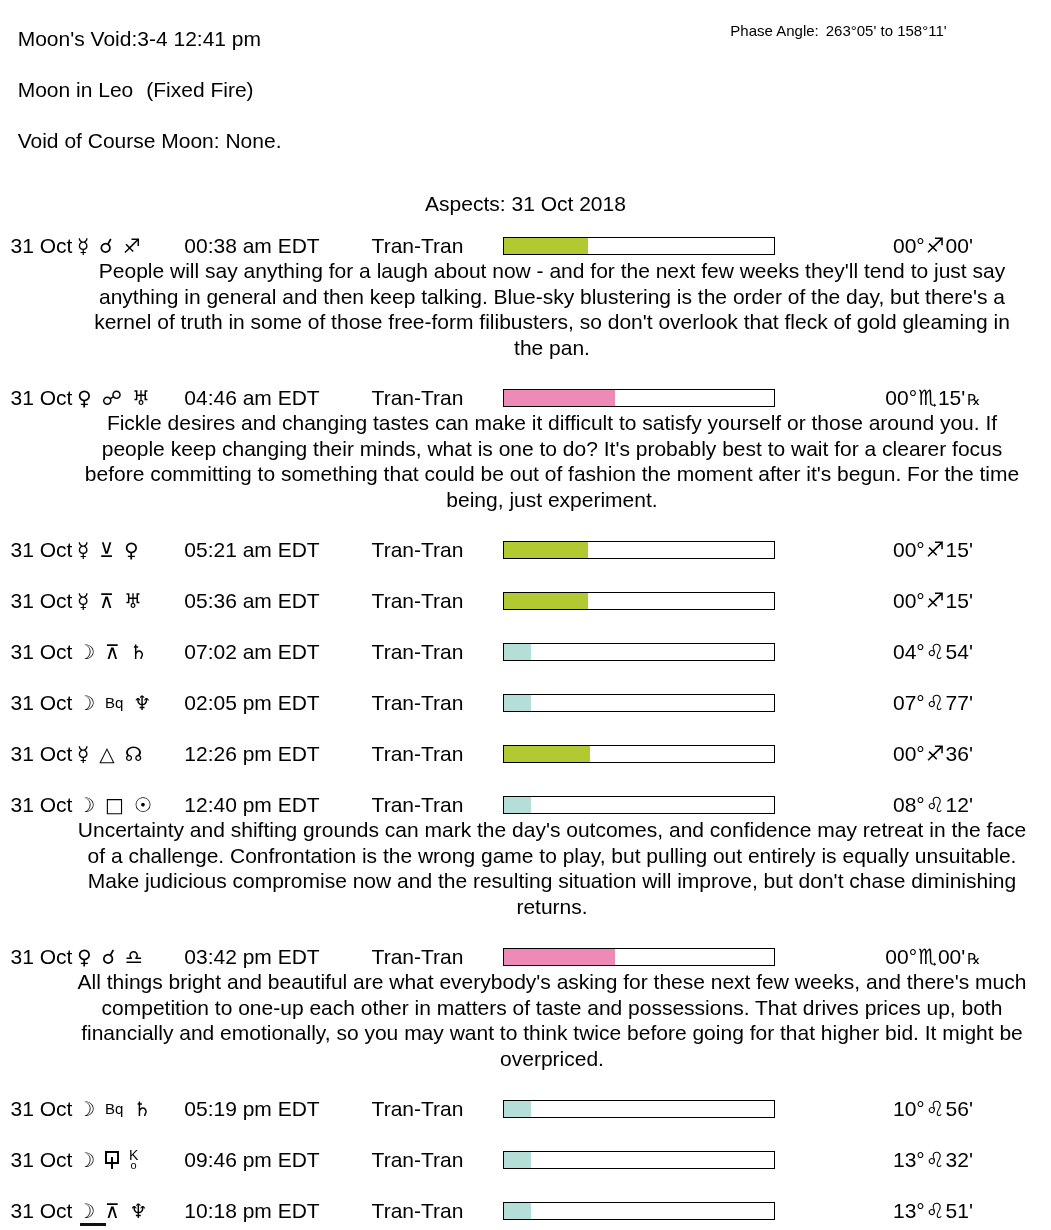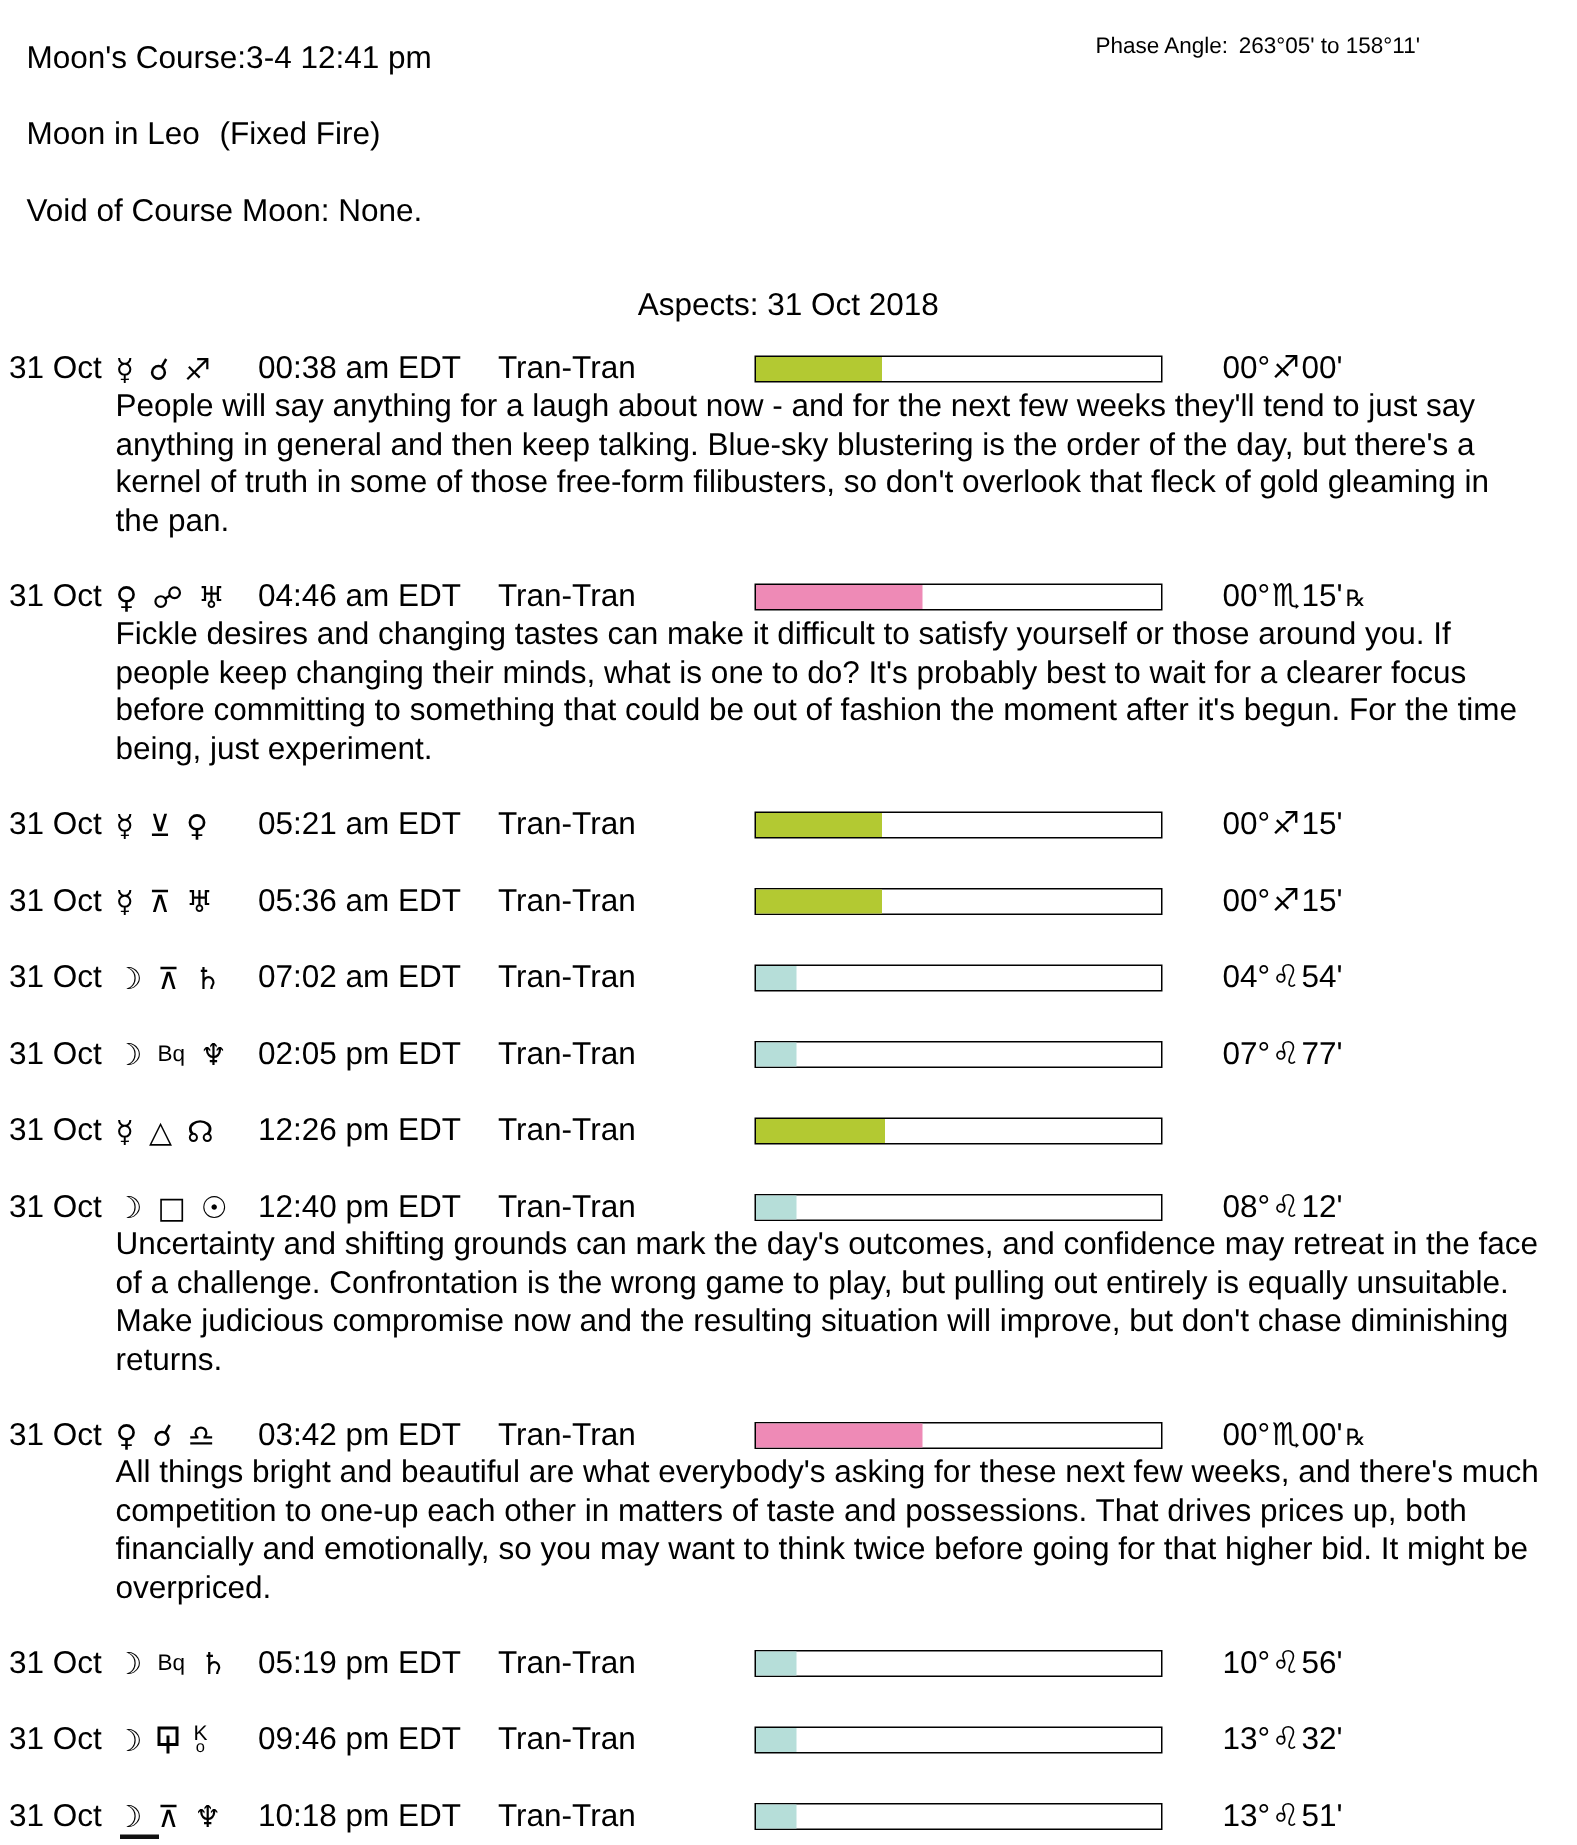--- a/index.html
+++ b/index.html
@@ -19,21 +19,21 @@
   #voc-line        { top: 105px; }
   #phase-angle-line {
     position: absolute; top: 5px; left: 722px;
     font-size: 15px; white-space: pre;
   }
   #phase-angle-line .val { margin-left: 7px; }
   #aspects-title {
     position: absolute; top: 192px; left: 0; width: 100%;
     text-align: center;
   }
-  #aspects-list { position: absolute; top: 220px; left: 0; width: 1051px; }
+  #aspects-list { position: absolute; top: 220px; left: 0; width: 1051px; text-align: center; }
   .aspect-row {
     display: grid;
     grid-template-columns: 71px 95px 160px 171px 272px 1fr;
     align-items: center;
     height: 51px;
     padding-left: 6px;
   }
   .col-date { }
   .col-symbols { display: flex; align-items: center; gap: 10px; }
   .sym { font-family: "DejaVu Sans", sans-serif; font-size: 20px; line-height: 1; }
@@ -62,21 +62,21 @@
   }
   .clipped-fragment {
     margin: -13px 0 0 80px;
     width: 26px; height: 3px; background: #111;
   }
 </style>
 </head>
 <body>
 
 <div class="hdr-line" id="moon-phase-line">
-  <span class="lbl">Moon's Course:</span><span class="val">3-4 12:41 pm</span>
+  <span class="lbl">Moon's Void:</span><span class="val">3-4 12:41 pm</span>
 </div>
 
 <div id="phase-angle-line">
   <span class="lbl">Phase Angle:</span><span class="val">263°05' to 158°11'</span>
 </div>
 
 <div class="hdr-line" id="moon-sign-line">
   <span>Moon in Leo</span><span class="val" style="margin-left:13px">(Fixed Fire)</span>
 </div>
 
@@ -208,20 +208,23 @@
       <span class="col-date">31 Oct</span>
       <span class="col-symbols">
           <span class="sym">☿</span>
           <span class="sym">△</span>
           <span class="sym">☊</span>
         </span>
       <span class="col-time">12:26 pm EDT</span>
       <span class="col-type">Tran-Tran</span>
       <span class="col-bar">
         <span class="bar-fill" style="width: 32%; background: rgb(179, 201, 50);"></span>
+      </span>
+      <span class="col-pos">
+        <span>00°</span><span class="pos-sign">♐</span><span>36'</span>
       </span>
     </div>
 
   </div>
     <div class="aspect-item">
     <div class="aspect-row">
       <span class="col-date">31 Oct</span>
       <span class="col-symbols">
           <span class="sym">☽</span>
           <span class="sym">□</span>

